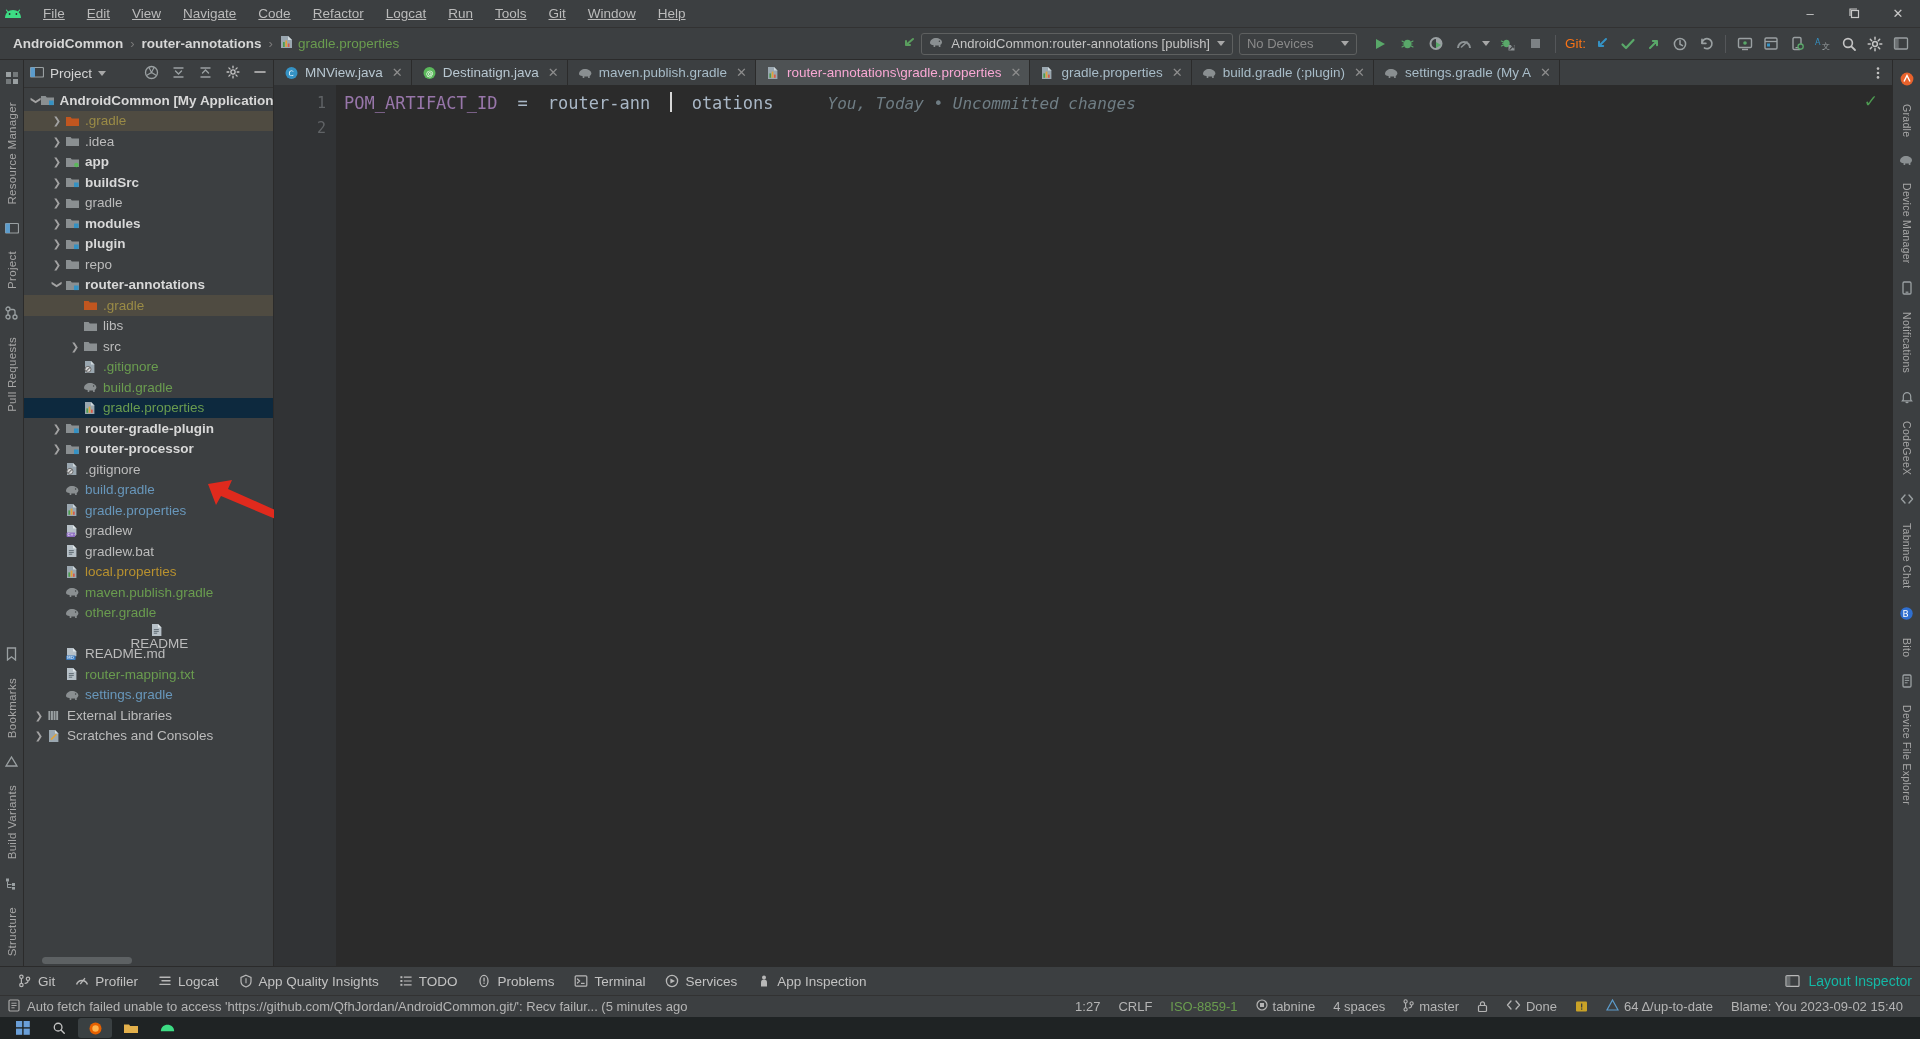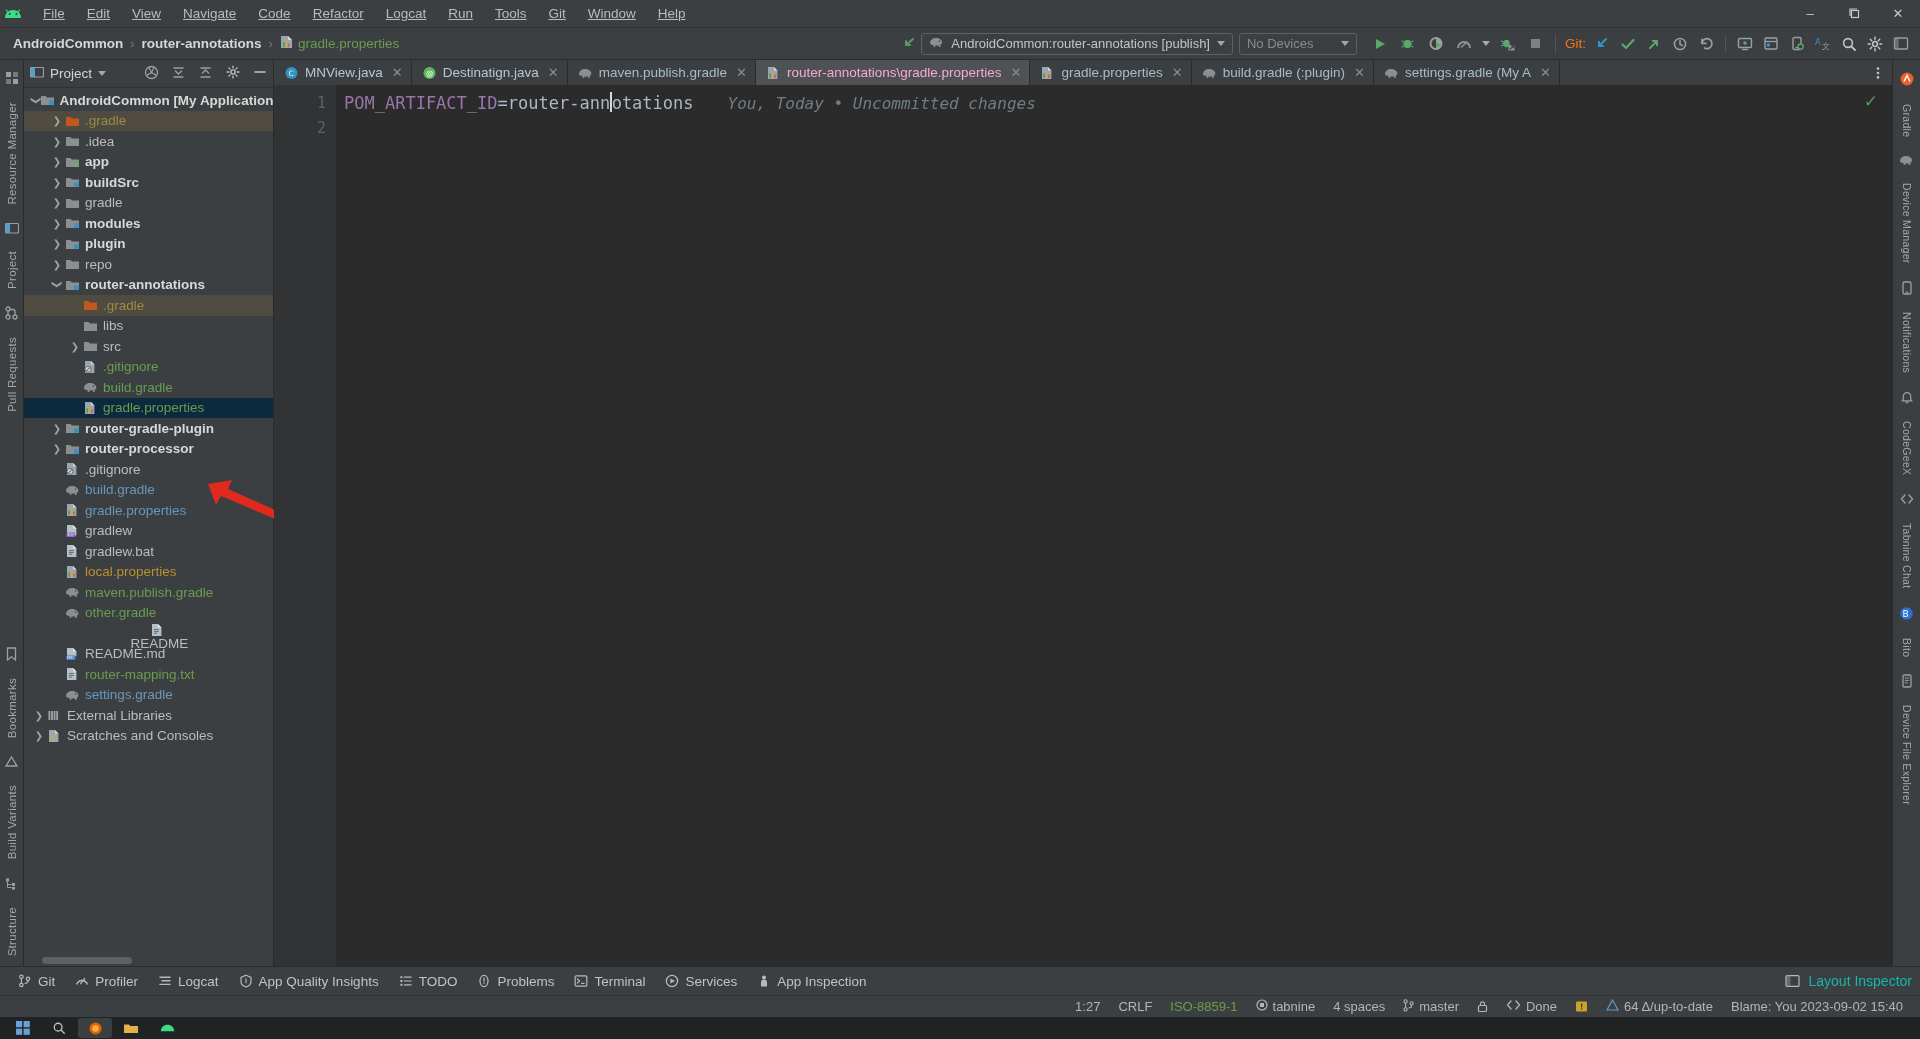--- a/index.html
+++ b/index.html
@@ -67,21 +67,21 @@
   #editor-area{ flex:1; display:flex; flex-direction:column; min-width:0; background:#2b2b2b;}
   #tabs{ height:25px; background:#3c3f41; display:flex; align-items:stretch; overflow:hidden; }
   .tab{ display:flex; align-items:center; gap:6px; padding:0 8px 0 10px; font-size:13.5px; border-right:1px solid #2b2b2b; white-space:nowrap;}
   .tab.active{ background:#4e5254; }
   .tab .x{ color:#8d8d8d; font-size:13px; margin-left:3px;}
   .tabs-more{ margin-left:auto; display:flex; align-items:center; padding:0 7px; color:#c0c0c0; }
 
   #editor{ flex:1; display:flex; position:relative; background:#2b2b2b; overflow:hidden;}
   #gutter{ width:62px; background:#313335; text-align:right; padding:6px 10px 0 0; color:#606366; font-size:15px; font-family:"DejaVu Sans Mono", monospace; line-height:25px;}
   #code{ flex:1; padding:6px 0 0 8px; font-family:"DejaVu Sans Mono", monospace; font-size:17px; line-height:25px; position:relative; min-width:0;}
-  .code-line{ display:flex; align-items:flex-start; white-space:pre;}
+  .code-line{ display:flex; align-items:flex-start; white-space:pre;gap:20px;}
   .k-key{ color:#9876aa; }
   .k-eq{ color:#a9b7c6; }
   .k-val{ color:#a9b7c6; }
   .blame{ color:#6f7d84; font-style:italic; font-size:16px; margin-left:34px;}
   .caret-bar{ display:inline-block; width:1.5px; height:20px; background:#d7d7d7; vertical-align:middle; position:relative; top:1px;}
   #editor-check{ position:absolute; top:6px; right:14px; color:#4d9a51; font-size:17px; }
 
   
   .rstrip{ width:28px; background:#3c3f41; display:flex; flex-direction:column; align-items:center; border-left:1px solid #2b2b2b; padding-top:4px;}
 
@@ -991,20 +991,29 @@
         <svg width="15" height="14" viewBox="0 0 15 14">
           <rect x="1" y="1.6" width="13" height="10.8" rx="1" fill="none" stroke="#b8b8b8" stroke-width="1.2"></rect>
           <rect x="1" y="1.6" width="4.4" height="10.8" fill="#8a8f91" opacity=".55"></rect>
         </svg>
       </span>
       <span style="font-size: 14px; color: #14b8a6;">Layout Inspector</span>
     </div>
   </div>
 
 <div id="status">
+  <div class="st-msg">
+    <span>
+      <svg width="12" height="13" viewBox="0 0 12 13">
+          <rect x="1" y="1" width="10" height="11" rx="1.2" fill="none" stroke="#a8a8a8" stroke-width="1.2"></rect>
+          <path d="M3.4 4.2h5.2M3.4 6.5h5.2M3.4 8.8h3.2" stroke="#a8a8a8" stroke-width="1"></path>
+        </svg>
+    </span>
+    <span>Auto fetch failed unable to access 'https://github.com/QfhJordan/AndroidCommon.git/': Recv failur... (5 minutes ago</span>
+  </div>
   <div class="st-spacer"></div>
   <div class="st-item">1:27</div>
   <div class="st-item">CRLF</div>
   <div class="st-item st-encoding">ISO-8859-1</div>
   <div class="st-item">
     <span>
       <svg width="12" height="12" viewBox="0 0 12 12">
           <circle cx="6" cy="6" r="5" fill="none" stroke="#b4b4b4" stroke-width="1.2"></circle>
           <rect x="4" y="4" width="4" height="4" fill="#b4b4b4"></rect>
         </svg>

